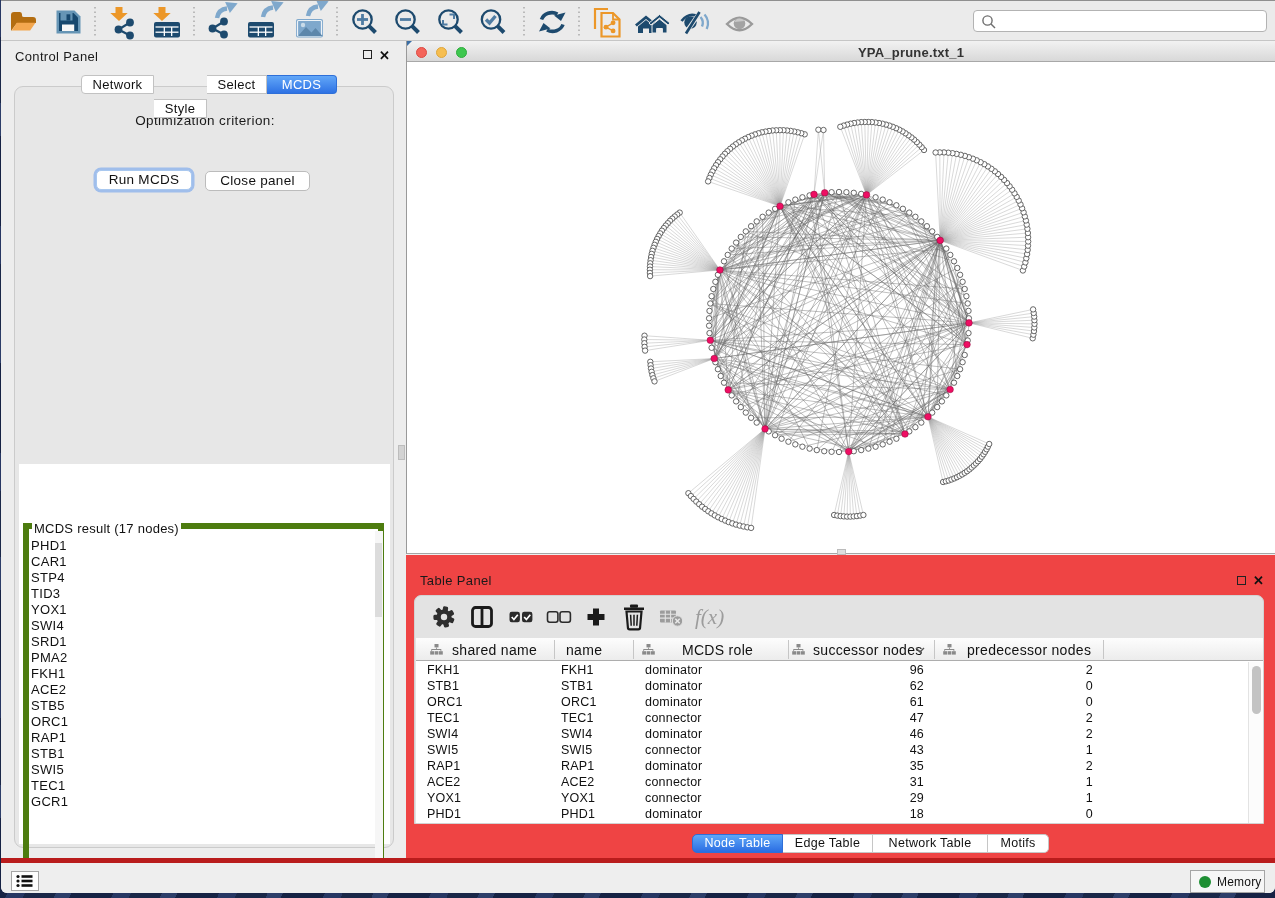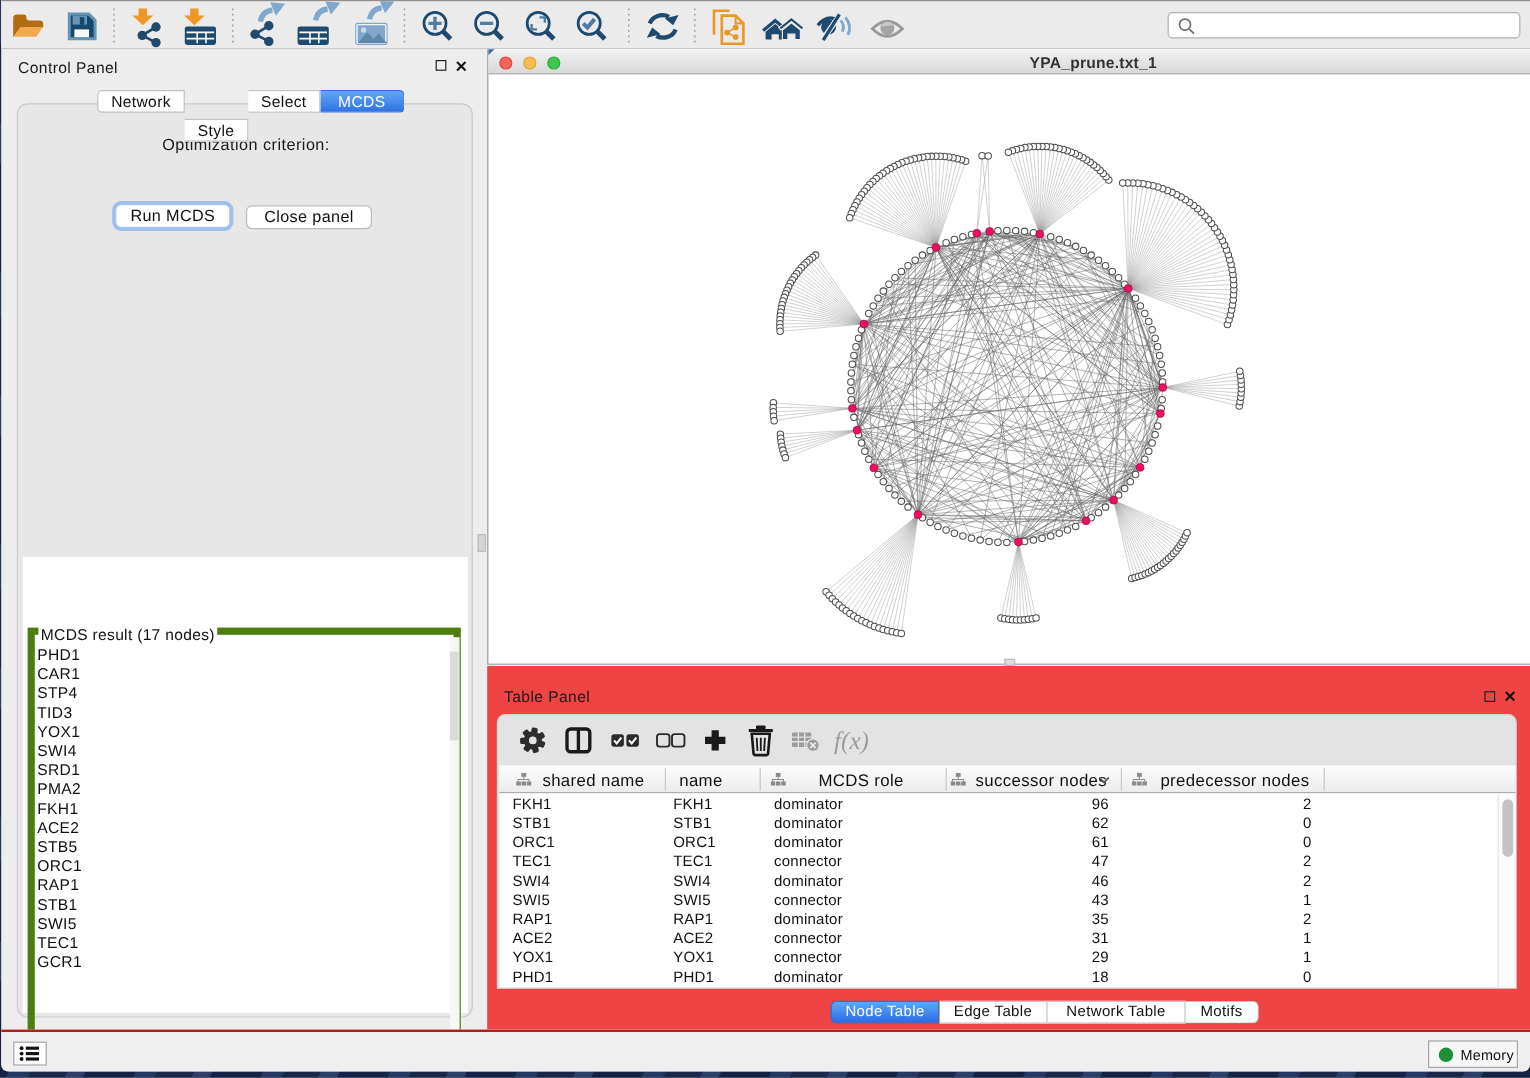--- a/index.html
+++ b/index.html
@@ -81,21 +81,21 @@
 #t-scroll { position:absolute; right:1px; top:24px; width:15px; height:162px; background:#fcfcfc; border-left:1px solid #e3e3e3; }
 #t-thumb { position:absolute; left:3px; top:4px; width:9px; height:48px; background:#c3c3c3; border-radius:5px; }
 #tp-tabs { position:absolute; left:257px; top:279px; height:19px; display:flex; }
 .tptab { height:19px; background:#fff; border:1px solid #c6c6c6; border-left:none;
   font-size:12.5px; letter-spacing:0.3px; color:#111; text-align:center; line-height:17px; }
 .tptab.first { border-left:1px solid #c6c6c6; border-radius:5px 0 0 5px;
   background:linear-gradient(#5ea8f8,#2a6ce2); color:#fff; border-color:#2e6fd8; }
 .tptab.last { border-radius:0 5px 5px 0; }
 
 #status { position:absolute; left:0; top:858px; width:1274px; height:35px;
-  background:#eeeeee; border-top:2px solid #b91c1c; }
+  background:#eeeeee; border-top:5px solid #b91c1c; }
 #st-btn { position:absolute; left:10px; top:8px; width:28px; height:20px; background:#fdfdfd;
   border:1px solid #a5a5a5; }
 #mem-btn { position:absolute; left:1189px; top:7px; width:75px; height:23px; background:#f6f6f6;
   border:1px solid #a5a5a5; font-size:12px; letter-spacing:0.2px; color:#111; }
 #mem-dot { position:absolute; left:8px; top:5px; width:12px; height:12px; border-radius:50%; background:#1e8f34; }
 #mem-txt { position:absolute; left:26px; top:4px; }
 </style>
 </head>
 <body>
 <div id="wallp"></div>

